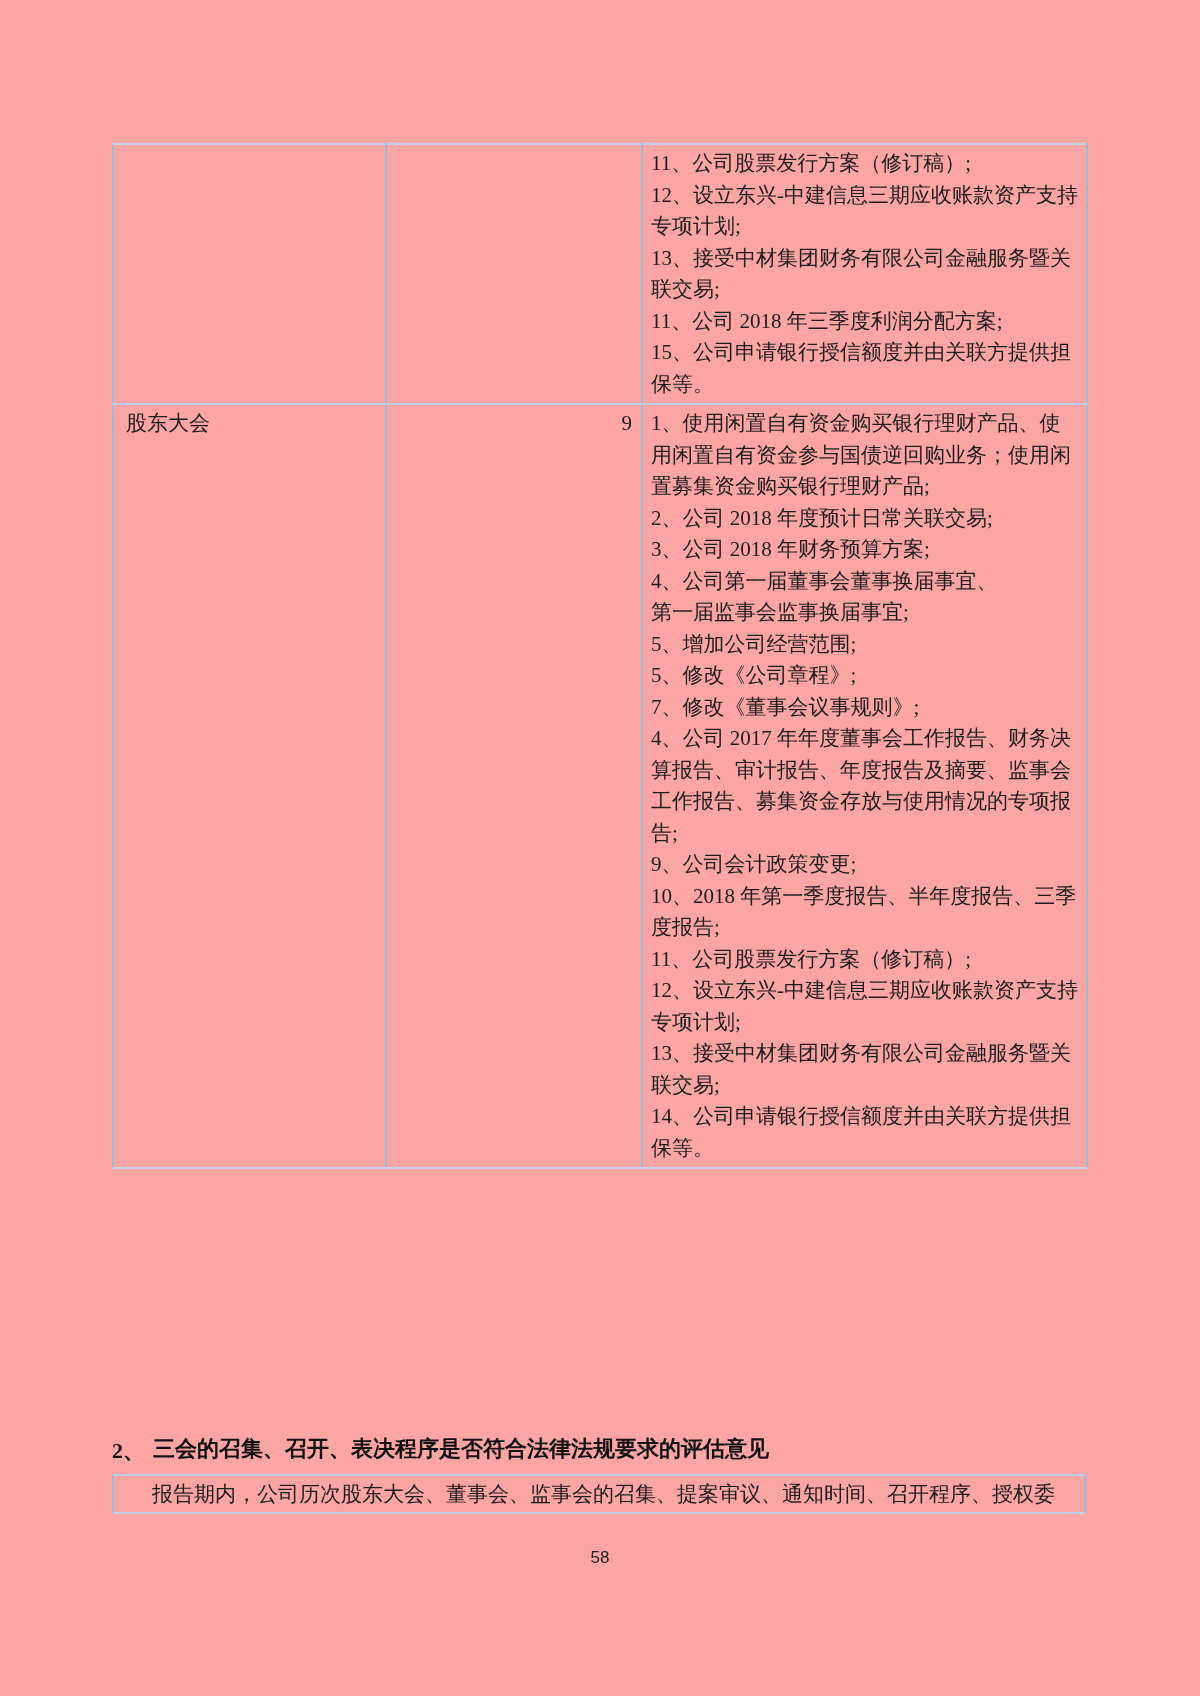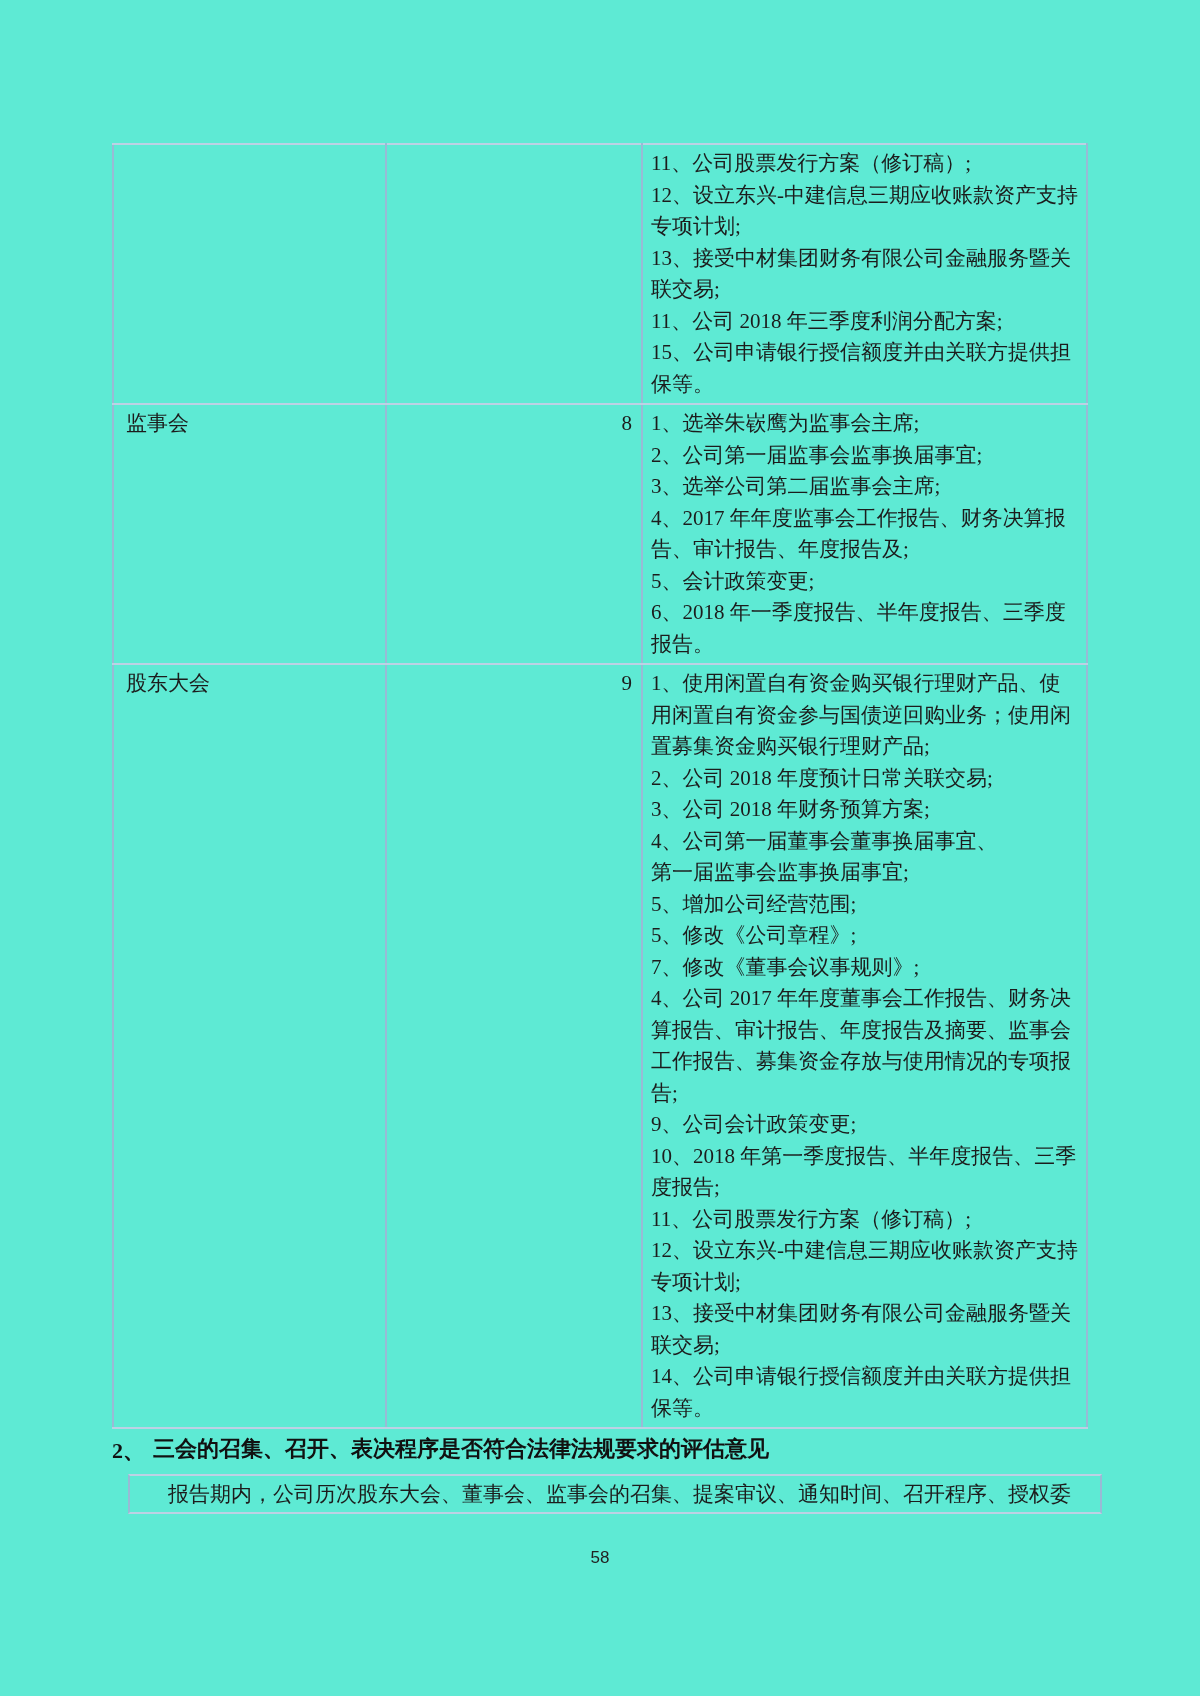--- a/index.html
+++ b/index.html
@@ -1,20 +1,20 @@
 <!DOCTYPE html>
 <html><head>
 <meta charset="utf-8">
 <style>
   html, body { margin: 0; padding: 0; background: #ffffff; }
   .page {
     position: relative;
     width: 1200px;
     height: 1696px;
-    background: #5eead4;
+    background: #fca5a5;
     font-family: "Liberation Serif", "DejaVu Serif", serif;
     color: #1c1c1c;
     overflow: hidden;
   }
 
   
   table.gov-table {
     position: absolute;
     left: 112px;
     top: 143px;
@@ -63,21 +63,20 @@
     position: absolute;
     left: 112px;
     top: 1474px;
     width: 970px;
     height: 36px;
     border: 2px solid;
     border-color: #bcd1e4 #98bad5;
     display: flex;
     align-items: center;
     overflow: hidden;
-    margin-left: 16px;
   }
   .box-text {
     margin: 0;
     padding-left: 38px;
     font-size: 21px;
     line-height: 34px;
     white-space: nowrap;
   }
 
   
@@ -108,32 +107,20 @@
         <td class="name-cell"></td>
         <td class="count-cell"></td>
         <td class="items-cell">
           <p class="item">11、公司股票发行方案（修订稿）;</p>
           <p class="item">12、设立东兴-中建信息三期应收账款资产支持专项计划;</p>
           <p class="item">13、接受中材集团财务有限公司金融服务暨关联交易;</p>
           <p class="item">11、公司 2018 年三季度利润分配方案;</p>
           <p class="item">15、公司申请银行授信额度并由关联方提供担保等。</p>
         </td>
       </tr>
-      <tr class="r1">
-        <td class="name-cell">监事会</td>
-        <td class="count-cell">8</td>
-        <td class="items-cell">
-          <p class="item">1、选举朱嵚鹰为监事会主席;</p>
-          <p class="item">2、公司第一届监事会监事换届事宜;</p>
-          <p class="item">3、选举公司第二届监事会主席;</p>
-          <p class="item">4、2017 年年度监事会工作报告、财务决算报告、审计报告、年度报告及;</p>
-          <p class="item">5、会计政策变更;</p>
-          <p class="item">6、2018 年一季度报告、半年度报告、三季度报告。</p>
-        </td>
-      </tr>
       <tr class="r2">
         <td class="name-cell">股东大会</td>
         <td class="count-cell">9</td>
         <td class="items-cell">
           <p class="item">1、使用闲置自有资金购买银行理财产品、使用闲置自有资金参与国债逆回购业务；使用闲置募集资金购买银行理财产品;</p>
           <p class="item">2、公司 2018 年度预计日常关联交易;</p>
           <p class="item">3、公司 2018 年财务预算方案;</p>
           <p class="item">4、公司第一届董事会董事换届事宜、
 第一届监事会监事换届事宜;</p>
           <p class="item">5、增加公司经营范围;</p>

